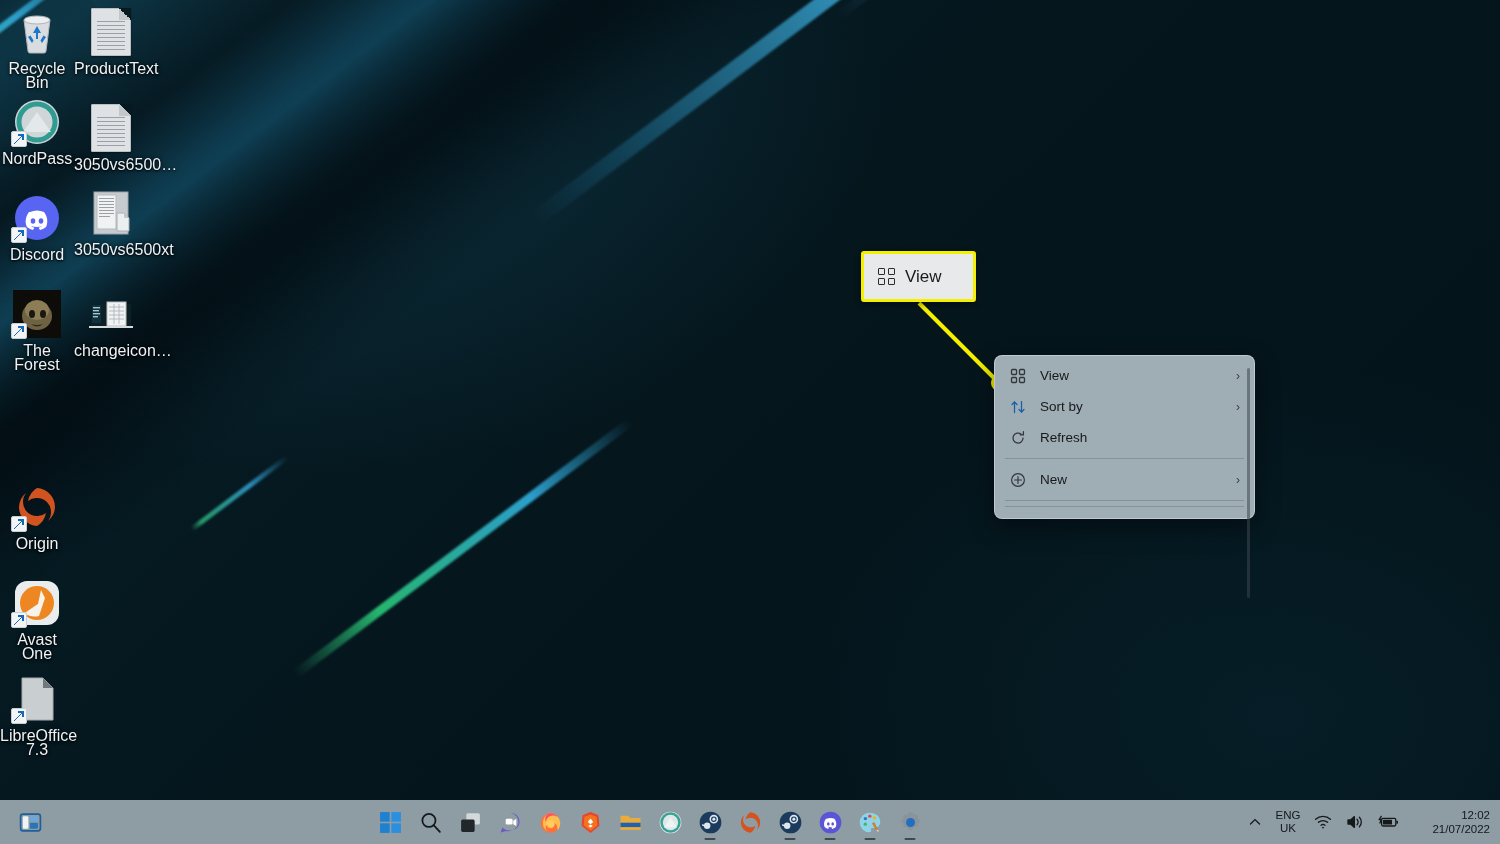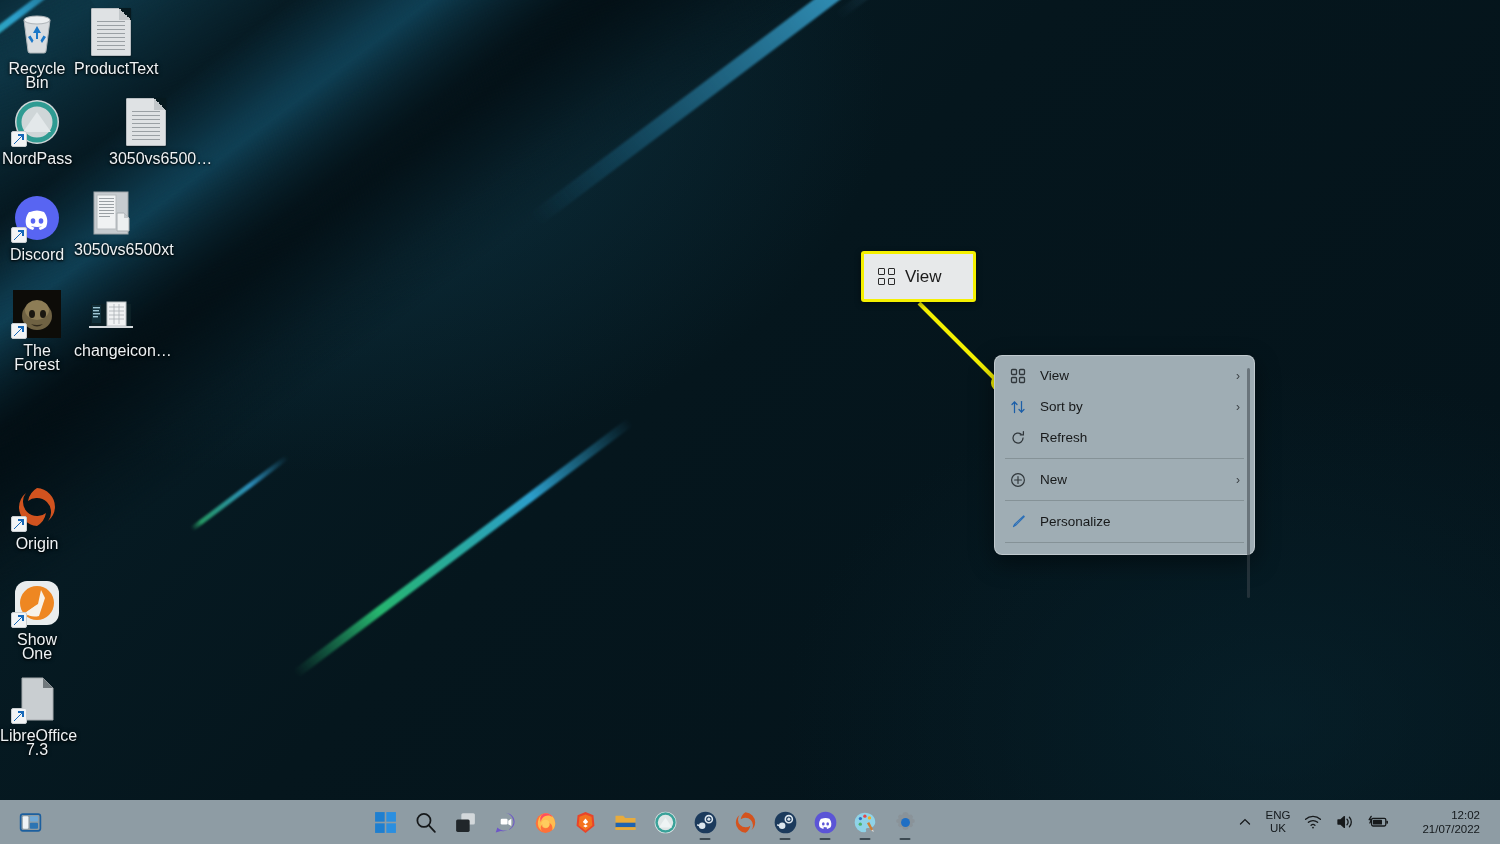--- a/index.html
+++ b/index.html
@@ -120,21 +120,21 @@
   }
 
   
   #taskbar{
     position:absolute; left:0; bottom:0; width:1500px; height:44px;
     background:#8e9ca4;
     display:flex; align-items:center;
   }
   #taskbar-left{ width:60px; display:flex; align-items:center; justify-content:center; }
   #taskbar-center{ flex:1 1 auto; display:flex; align-items:center; justify-content:center; gap:0px; }
-  #taskbar-right{ display:flex; align-items:flex-start; gap:0; padding-right:10px; }
+  #taskbar-right{ display:flex; align-items:flex-start; gap:0; }
 
   .tb-btn{
     width:40px; height:40px; display:flex; align-items:center; justify-content:center;
     border-radius:5px; position:relative; cursor:default;
   }
   .tb-btn.running:after{
     content:""; position:absolute; bottom:2px; left:50%; transform:translateX(-50%);
     width:11px; height:2.5px; border-radius:2px; background:#3d4a52;
   }
   .tb-icon{ width:25px; height:25px; display:block; }
@@ -204,21 +204,21 @@
       <svg viewBox="0 0 48 48" width="48" height="48">
         <circle cx="24" cy="24" r="22" fill="#cfd6d8"></circle>
         <path d="M24 6 A18 18 0 0 1 42 24 A18 18 0 0 1 24 42 A18 18 0 0 1 6 24 A18 18 0 0 1 24 6 Z" fill="none" stroke="#2f9b92" stroke-width="5"></path>
         <path d="M10 34 L24 14 L38 34 Z" fill="#e3e8ea"></path>
       </svg>
       <span class="shortcut-arrow"></span>
     </div>
     <span>NordPass</span>
   </div>
 
-  <div class="desk-icon" style="left:74px;top:98px;margin-left:35px;">
+  <div class="desk-icon" style="left:74px;top:104px;">
     <div class="glyph">
       <div class="sheet">
           <div class="lines">
             <i></i>
             <i></i>
             <i></i>
             <i></i>
             <i></i>
             <i></i>
             <i></i>
@@ -319,21 +319,21 @@
   <div class="desk-icon" style="left:0px;top:579px;">
     <div class="glyph">
       <svg viewBox="0 0 48 48" width="48" height="48">
         <rect x="2" y="2" width="44" height="44" rx="12" fill="#e9edee"></rect>
         <circle cx="24" cy="24" r="17" fill="#ee8722"></circle>
         <path d="M28 11 l-3 14 -13 9 q6 5 14 3 l6-18z" fill="#f7f2ea"></path>
         <path d="M25 25 l-13 9 q1.5 1.5 3 2.5z" fill="#f7f2ea" opacity=".85"></path>
       </svg>
       <span class="shortcut-arrow"></span>
     </div>
-    <span>Show One</span>
+    <span>Avast One</span>
   </div>
 
   <div class="desk-icon" style="left:0px;top:675px;">
     <div class="glyph">
       <svg viewBox="0 0 48 48" width="48" height="48">
         <path d="M9 3 h21 l10 10 v32 h-31 z" fill="#c9ced1" stroke="#a6abae"></path>
         <path d="M30 3 l10 10 h-10 z" fill="#70787c"></path>
       </svg>
       <span class="shortcut-arrow"></span>
     </div>
@@ -404,30 +404,20 @@
           <path d="M8 4.6 V11.4 M4.6 8 H11.4" stroke-linecap="round"></path>
       </svg>
     </span>
     <span class="mi-label">New</span>
     <span class="mi-chevron">›</span>
   </div>
 
   <div class="menu-sep"></div>
 
 
-  <div class="menu-item">
-    <span class="mi-icon">
-      <svg width="16" height="16" viewBox="0 0 16 16" fill="none" stroke="#2b6fb8" stroke-width="1.15" stroke-linejoin="round">
-        <path d="M13.6 1.9 L14.3 2.6 L5.6 11.3 L3.5 12.6 L4.5 10.4 Z"></path>
-        <path d="M4.5 10.4 L5.6 11.3"></path>
-      </svg>
-    </span>
-    <span class="mi-label">Personalize</span>
-    <span class="mi-chevron"></span>
-  </div>
 
   <div class="menu-sep"></div>
 
 
   <div id="menu-scrollbar"></div>
 </div>
 
 <div id="taskbar">
 
   <div id="taskbar-left">

